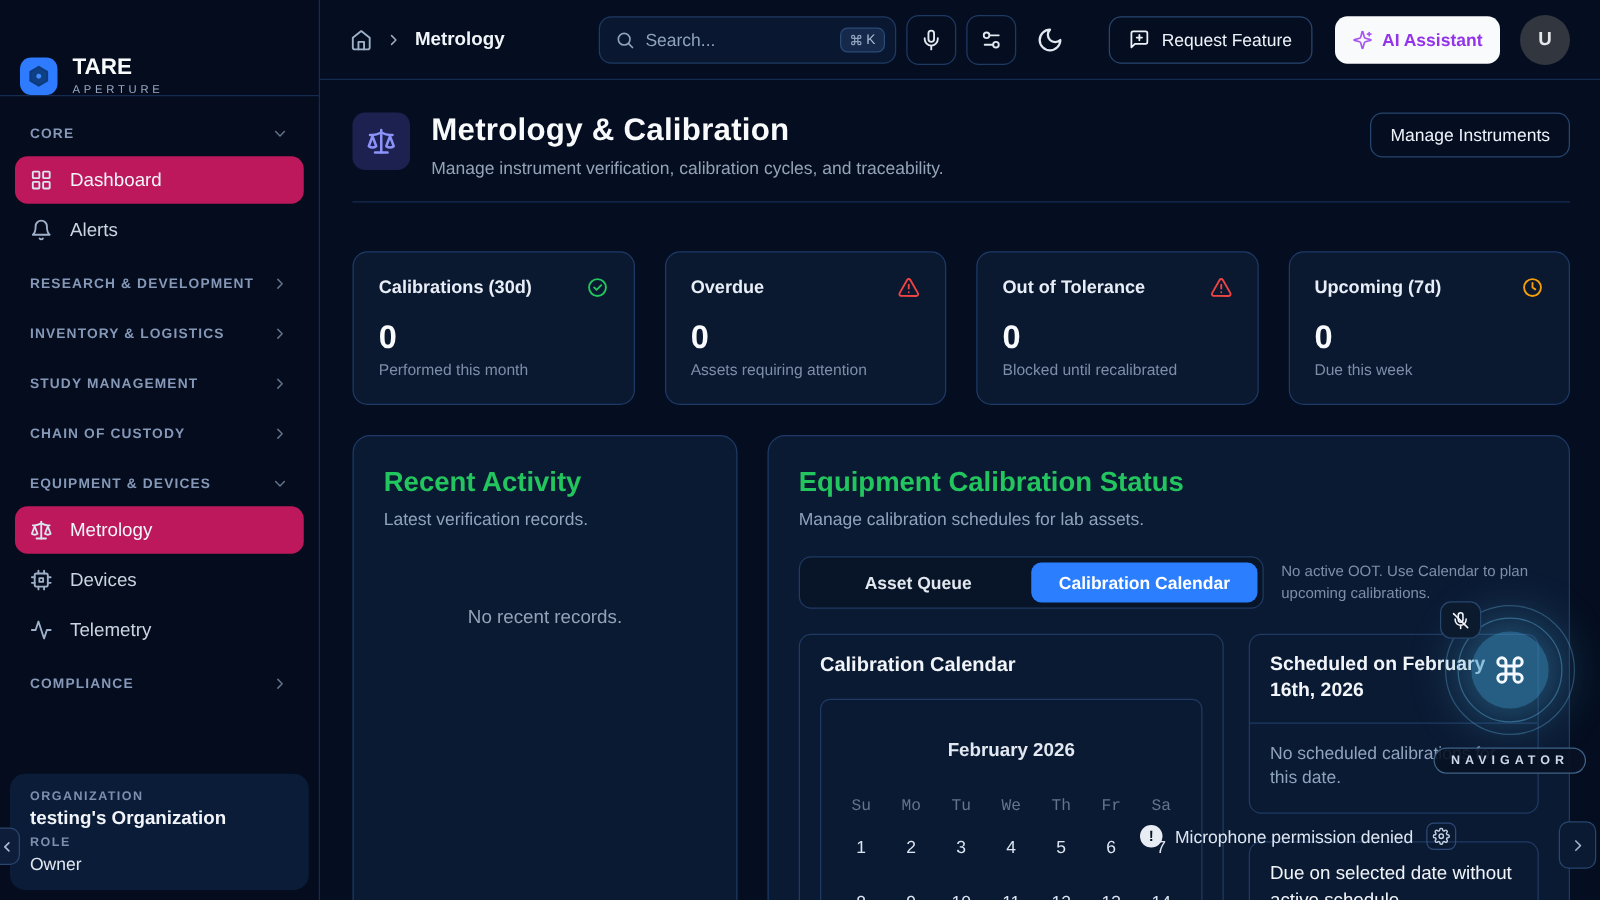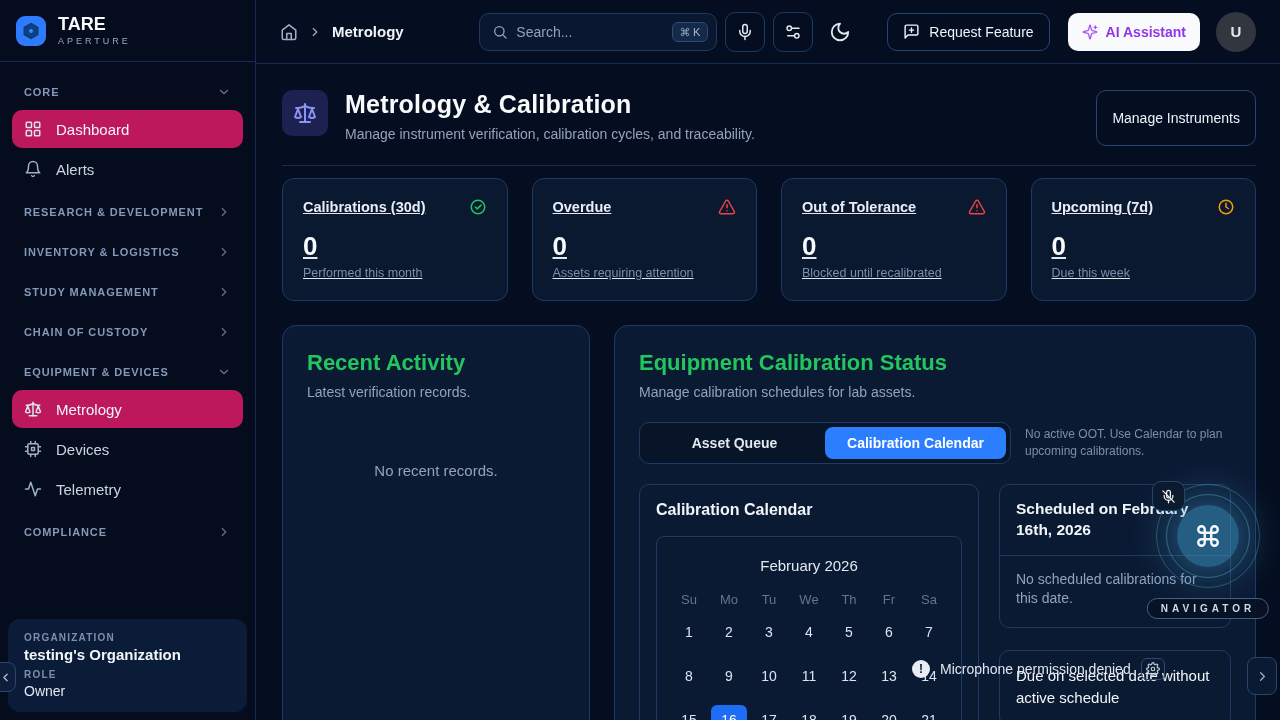--- a/index.html
+++ b/index.html
@@ -6,21 +6,21 @@
   html,body { width:1280px; height:720px; overflow:hidden; }
   body {
     font-family:"Liberation Sans", sans-serif;
     background:#050e20; color:#e2e8f0;
     -webkit-font-smoothing:antialiased;
   }
   .app { position:relative; width:1280px; height:720px; display:flex; }
 
   
   .sidebar { width:256px; min-width:256px; background:#040c1d; border-right:1px solid #152b52; display:flex; flex-direction:column; position:relative; }
-  .brand { height:62px; display:flex; align-items:center; gap:12px; padding:0 16px; border-bottom:1px solid #152b52; }
+  .brand { height:77px; display:flex; align-items:flex-end; gap:12px; padding:0 16px; border-bottom:1px solid #152b52; }
   .brand-logo { width:30px; height:30px; border-radius:9px; background:#2e7bff; display:flex; align-items:center; justify-content:center; }
   .brand-text .name { font-size:18px; font-weight:700; color:#f8fafc; line-height:1.1; }
   .brand-text .tag { font-size:9px; letter-spacing:3px; color:#9aa9c4; margin-top:2px; }
   nav.side-nav { flex:1; padding:14px 12px 0; overflow:hidden; }
   .section-header { display:flex; align-items:center; justify-content:space-between; padding:9px 12px; font-size:11px; font-weight:700; letter-spacing:.9px; color:#8598b8; }
   .section-header .ic { color:#64748b; }
   .side-item { display:flex; align-items:center; gap:14px; height:38px; padding:0 12px; margin:2px 0; border-radius:10px; font-size:15px; color:#cbd5e1; cursor:pointer; }
   .side-item .ic { color:#9fb0c9; }
   .side-item.active { background:#be185d; color:#f1f5f9; }
   .side-item.active .ic { color:#dbe4f0; }
@@ -50,21 +50,21 @@
   .avatar { width:40px; height:40px; border-radius:50%; background:#31363f; color:#e5e7eb; font-size:15px; font-weight:600; display:flex; align-items:center; justify-content:center; margin-left:16px; cursor:pointer; }
 
   .content { flex:1; padding:26px 24px 0 26px; overflow:hidden; }
   .page-head { display:flex; align-items:flex-start; gap:17px; }
   .page-icon { width:46px; height:46px; border-radius:10px; background:#1c2150; color:#8b93f8; display:flex; align-items:center; justify-content:center; }
   .page-title { font-size:25px; font-weight:800; color:#f8fafc; letter-spacing:.2px; }
   .page-sub { font-size:14px; color:#94a3b8; margin-top:7px; }
   .head-divider { border:none; border-top:1px solid #152b52; margin:19px 0 0; }
 
   
-  .stats { display:grid; grid-template-columns:repeat(4,1fr); gap:24px; margin-top:12px;text-decoration:underline; }
+  .stats { display:grid; grid-template-columns:repeat(4,1fr); gap:24px; margin-top:39px; }
   .stat-card { border:1px solid #1d3a66; border-radius:12px; background:#0a1830; padding:19px 20px 20px; }
   .stat-top { display:flex; align-items:center; justify-content:space-between; }
   .stat-label { font-size:14.5px; font-weight:600; color:#e8eef7; }
   .stat-value { font-size:26px; font-weight:800; color:#f8fafc; margin-top:15px; }
   .stat-desc { font-size:12.5px; color:#7d8ea9; margin-top:4px; }
   .c-success { color:#22c55e; } .c-danger { color:#ef4444; } .c-warning { color:#f59e0b; }
 
   
   .panels { display:flex; gap:24px; margin-top:24px; height:560px; }
   .panel { border:1px solid #1d3a66; border-radius:14px; background:#0b1a33; padding:24px; }
@@ -77,23 +77,23 @@
   .tabs-row { display:flex; align-items:flex-start; gap:14px; margin-top:22px; }
   .tabs { width:372px; min-width:372px; height:42px; border:1px solid #1f3a63; border-radius:10px; background:#081427; display:flex; padding:4px; }
   .tab { flex:1; display:flex; align-items:center; justify-content:center; font-size:14px; font-weight:600; color:#e2e8f0; border-radius:8px; cursor:pointer; }
   .tab.active { background:#2b7fff; color:#ffffff; }
   .tabs-note { font-size:12px; color:#7d8ea9; line-height:1.4; max-width:245px; padding-top:4px; }
 
   .equip-grid { display:flex; gap:20px; margin-top:20px; }
   .cal-card { width:340px; min-width:340px; border:1px solid #1f3a63; border-radius:10px; padding:16px; }
   .cal-heading { font-size:16px; font-weight:700; color:#f1f5f9; }
   .cal-inner { margin-top:17px; border:1px solid #1f3a63; border-radius:8px; padding:14px 12px; }
-  .cal-month { text-align:center; font-size:15px; font-weight:400; color:#e2e8f0; margin-top:6px; }
+  .cal-month { text-align:center; font-size:15px; font-weight:700; color:#e2e8f0; margin-top:18px; }
   .cal-week, .cal-days { display:grid; grid-template-columns:repeat(7,1fr); }
-  .cal-week { margin-top:18px; }
+  .cal-week { margin-top:28px;font-family:Liberation Mono, monospace; }
   .cal-week span { text-align:center; font-size:13px; color:#64748b; }
   .cal-days { margin-top:10px; row-gap:15px; }
   .cal-day { height:29px; display:flex; align-items:center; justify-content:center; font-size:14px; color:#dbe4f0; border-radius:6px; cursor:pointer; }
   .cal-day.selected { background:#1d6ef5; color:#fff; width:36px; margin:0 auto; }
 
   .sched-col { flex:1; display:flex; flex-direction:column; gap:22px; }
   .sched-card { border:1px solid #1f3a63; border-radius:10px; background:transparent; }
   .sched-head { padding:14px 16px; font-size:15.5px; font-weight:600; color:#f1f5f9; line-height:1.35; border-bottom:1px solid #1f3a63; }
   .sched-body { padding:14px 16px 18px; font-size:14px; color:#8fa3bd; line-height:1.4; }
   .due-head { padding:14px 16px 16px; font-size:15px; font-weight:500; color:#f1f5f9; line-height:1.45; border-bottom:1px solid #1f3a63; }
@@ -359,21 +359,21 @@
               <path d="m2 16 3-8 3 8c-.87.65-1.92 1-3 1s-2.13-.35-3-1Z"></path>
               <path d="M7 21h10"></path>
               <path d="M12 3v18"></path>
               <path d="M3 7h2c2 0 5-1 7-2 2 1 5 2 7 2h2"></path>
             </svg>
         </span>
         <div>
           <div class="page-title">Metrology &amp; Calibration</div>
           <div class="page-sub">Manage instrument verification, calibration cycles, and traceability.</div>
         </div>
-        <button class="ghost-btn" style="margin-left:auto; height:56px;">
+        <button class="ghost-btn" style="margin-left:auto; height:36px;">
           <span>Manage Instruments</span>
         </button>
       </div>
       <hr class="head-divider">
 
       <div class="stats">
         <div class="stat-card">
           <div class="stat-top">
             <span class="stat-label">Calibrations (30d)</span>
             <span class="ic c-success">

